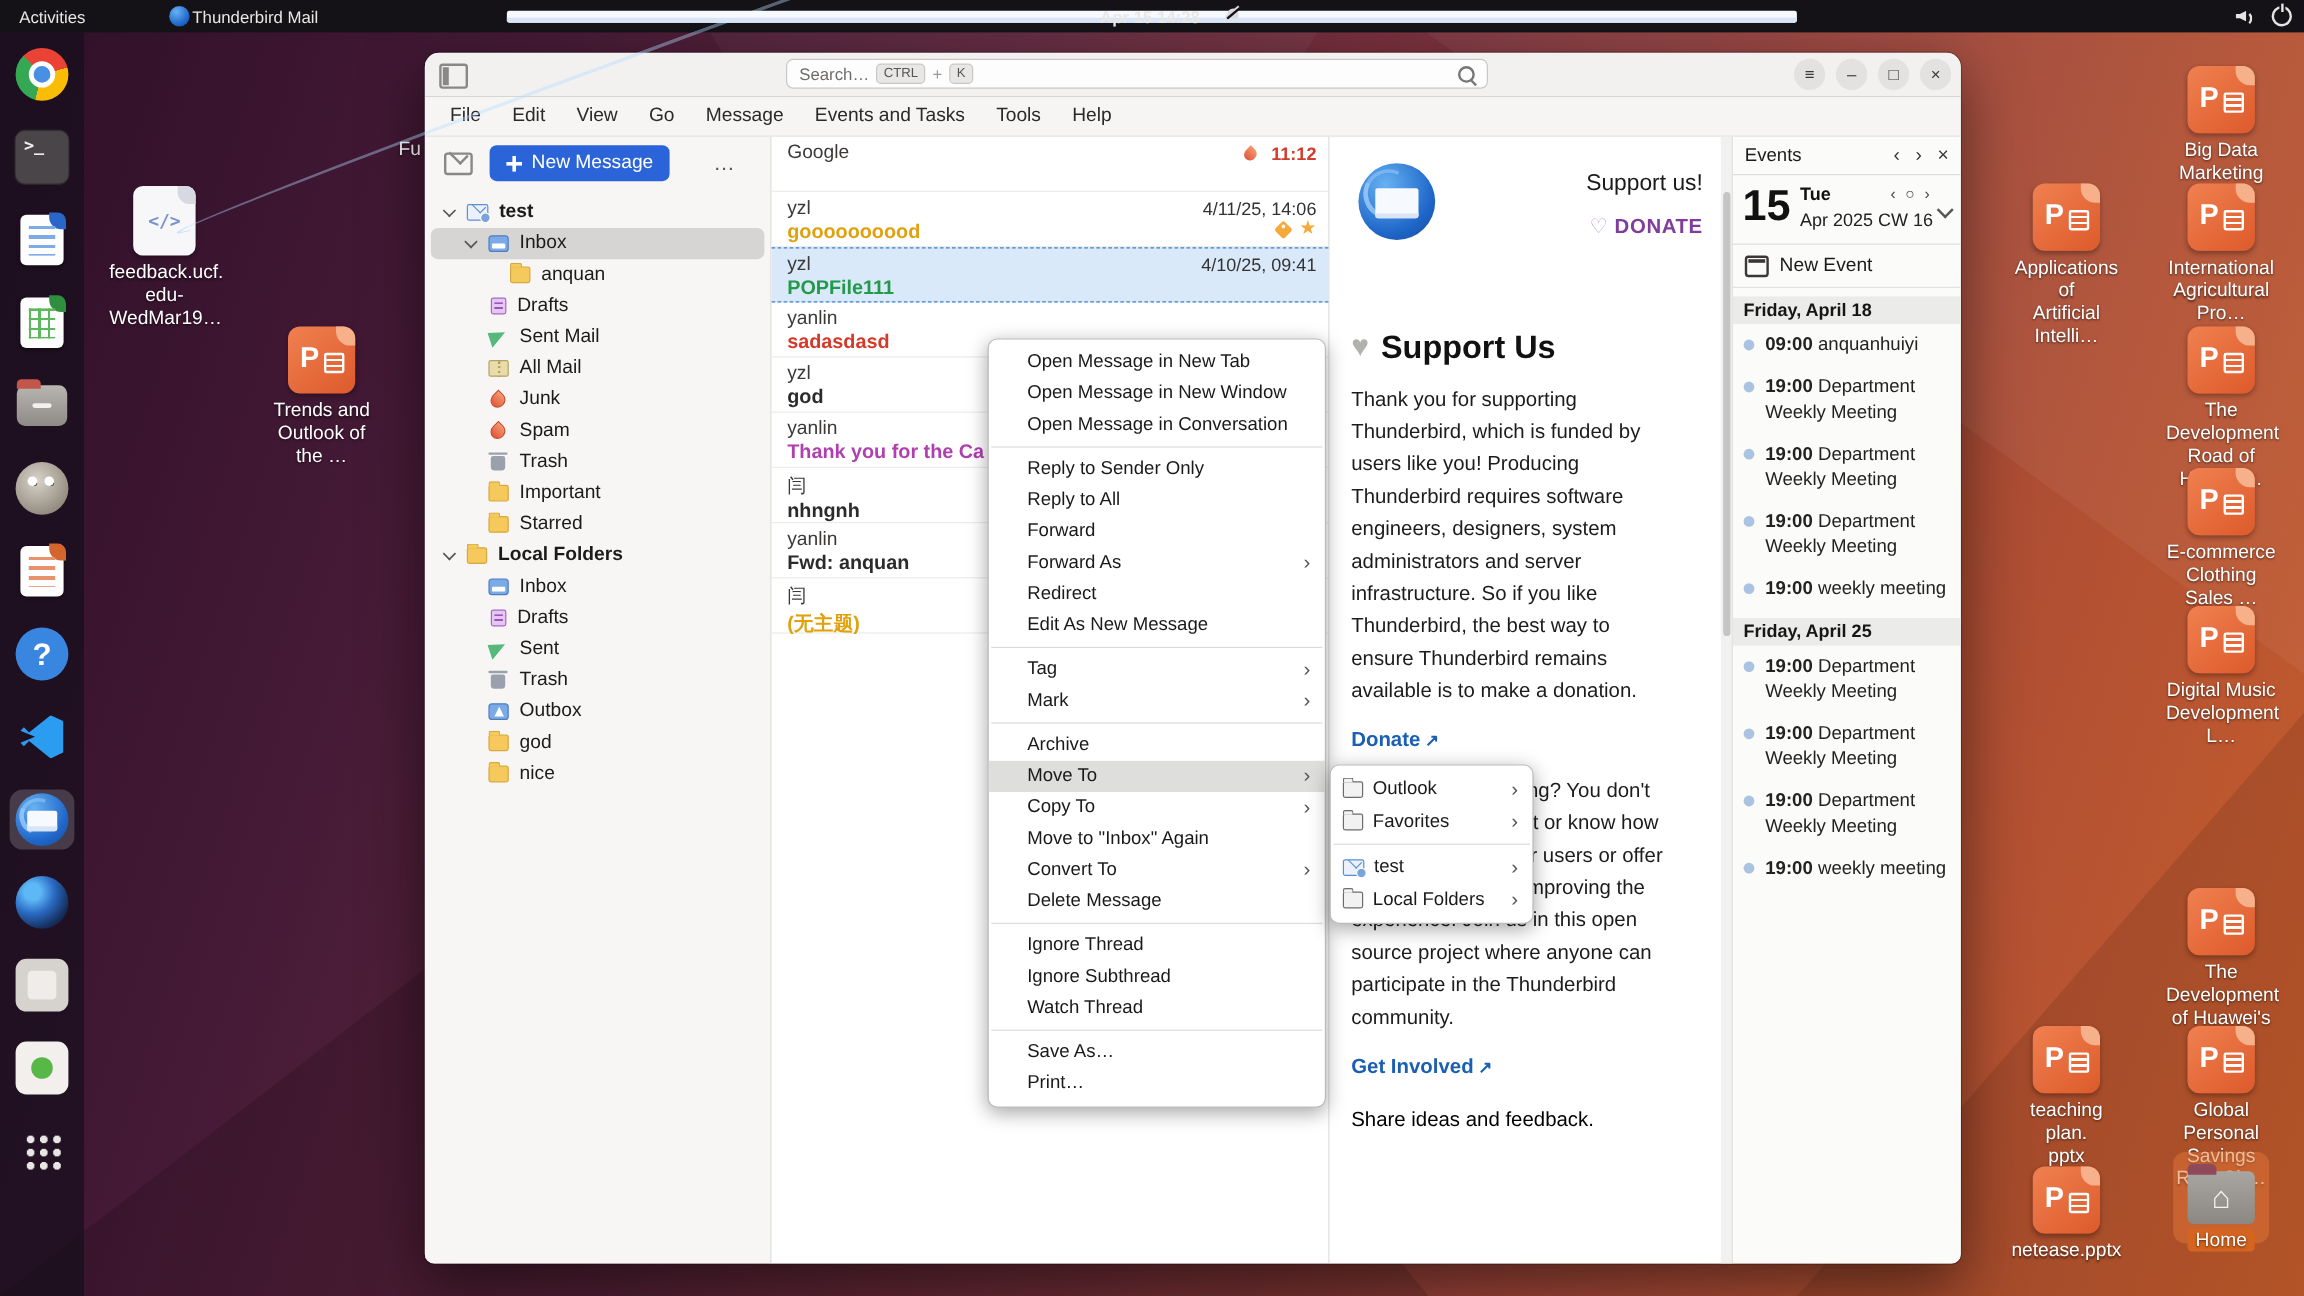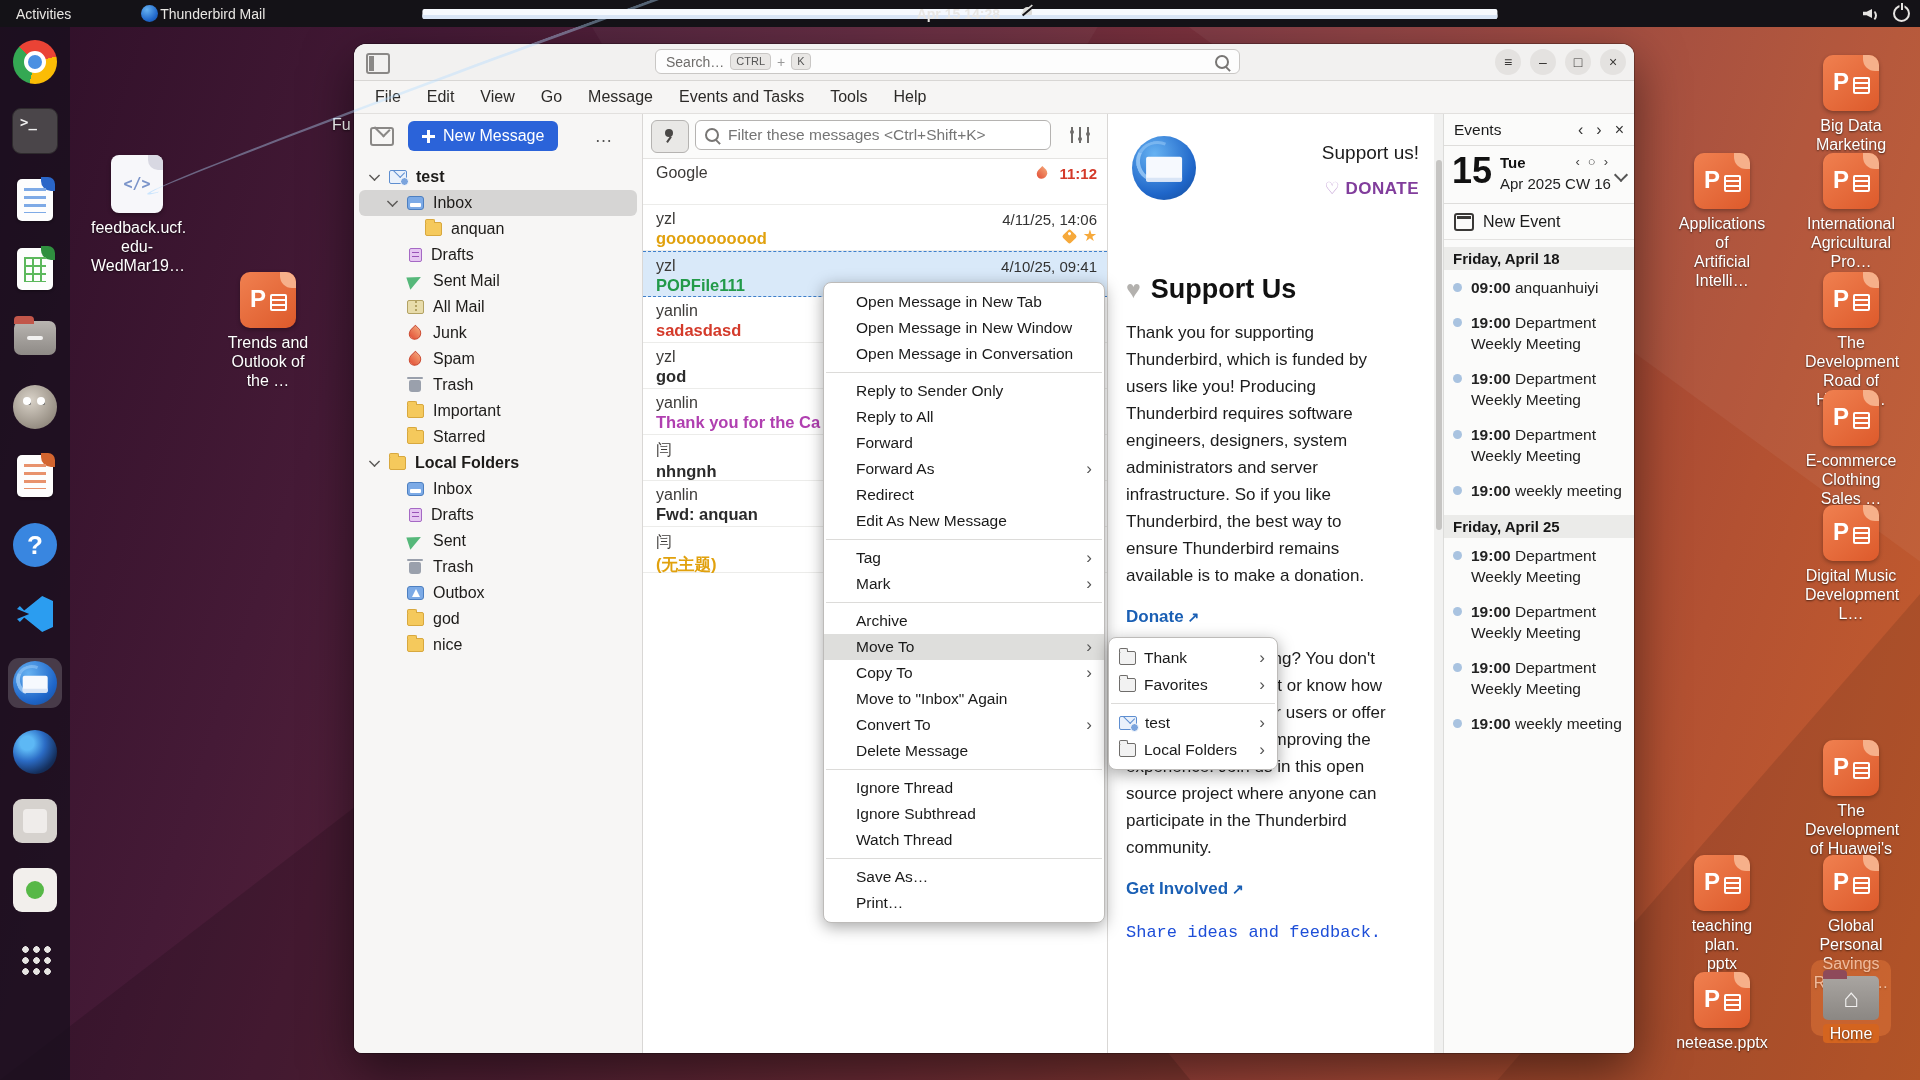--- a/index.html
+++ b/index.html
@@ -214,21 +214,21 @@
   .sup-logo{width:64px;height:64px;position:absolute;left:6px;top:8px;}
   .sup-right{position:absolute;right:2px;top:14px;text-align:right;}
   .supus{font-size:19px;color:#1b1b1b;}
   .donatebtn{margin-top:14px;font-size:17px;font-weight:bold;color:#813d9c;letter-spacing:.5px;}
   .donatebtn::before{content:"♡ ";color:#c5a3d6;font-weight:normal;}
   .sup-h{font-size:27px;font-weight:bold;color:#111;margin:26px 0 14px;display:flex;align-items:center;gap:10px;}
   .sup-h::before{content:"♥";color:#b3b1ae;font-size:25px;}
   .sup p{font-size:17px;line-height:27px;color:#1c1c1c;margin:0 0 14px;width:272px;}
   .suplink{font-size:17px;font-weight:bold;color:#1a5fb4;margin:4px 0 18px;display:inline-block;}
   .suplink::after{content:" ↗";font-size:14px;}
-  .supshare{font-size:17px;color:#1d4ed8;margin-top:6px;font-family:Liberation Mono, monospace;}
+  .supshare{font-size:17px;color:#000000;margin-top:6px;}
   .cscroll{position:absolute;right:0;top:0;bottom:0;width:9px;background:#f1f1f0;}
   .cscroll::after{content:"";position:absolute;left:1.5px;right:1.5px;top:46px;height:370px;background:#c6c5c3;border-radius:4px;}
   
   .ev-head{height:31px;border-bottom:1px solid #deddd b;display:flex;align-items:center;padding:0 10px;
            border-bottom:1px solid #dedddb;}
   .ev-title{font-size:15.5px;color:#1b1b1b;}
   .ev-nav{margin-left:auto;display:flex;gap:13px;font-size:16px;color:#333;}
   .ev-day{height:57px;border-bottom:1px solid #dedddb;position:relative;}
   .ev-big{position:absolute;left:8px;top:4px;font-size:36px;font-weight:bold;color:#111;}
   .ev-wd{position:absolute;left:56px;top:8px;font-size:15px;font-weight:bold;color:#111;}
@@ -573,30 +573,20 @@
             </div>
             <div class="frow" style="padding-left: 28px;">
               <span class="exp" style="visibility: hidden;"></span>
               <span class="fi fi-folder"></span>
               <span class="flabel">nice</span>
             </div>
           </div>
       </div>
 
       <div class="colB">
-        <div class="btoolbar">
-          <span class="pinbtn">
-              <span class="pin"></span>
-            </span>
-          <span class="filterbox">
-            <span class="mag" style="margin-left:0;"></span>
-            <input placeholder="Filter these messages &lt;Ctrl+Shift+K&gt;" style="">
-          </span>
-          <span class="sliders"></span>
-        </div>
         <div id="msgs">
             <div class="msg">
               <div class="snd">Google</div>
               <div class="meta">
                 <span class="m-flame"></span>
                 <span style="color: rgb(212, 58, 42); font-weight: bold;">11:12</span>
               </div>
             </div>
             <div class="msg">
               <div class="snd">yzl</div>
@@ -784,21 +774,21 @@
       <div class="citem">
         <span>Save As…</span>
       </div>
       <div class="citem">
         <span>Print…</span>
       </div>
     </div>
   <div class="ctx" id="submenu">
       <div class="citem">
         <span class="fi fi-folder-gray"></span>
-        <span>Thank</span>
+        <span>Outlook</span>
         <span class="arr">›</span>
       </div>
       <div class="citem">
         <span class="fi fi-folder-gray"></span>
         <span>Favorites</span>
         <span class="arr">›</span>
       </div>
       <div class="csep"></div>
       <div class="citem">
         <span class="fi fi-account"></span>

